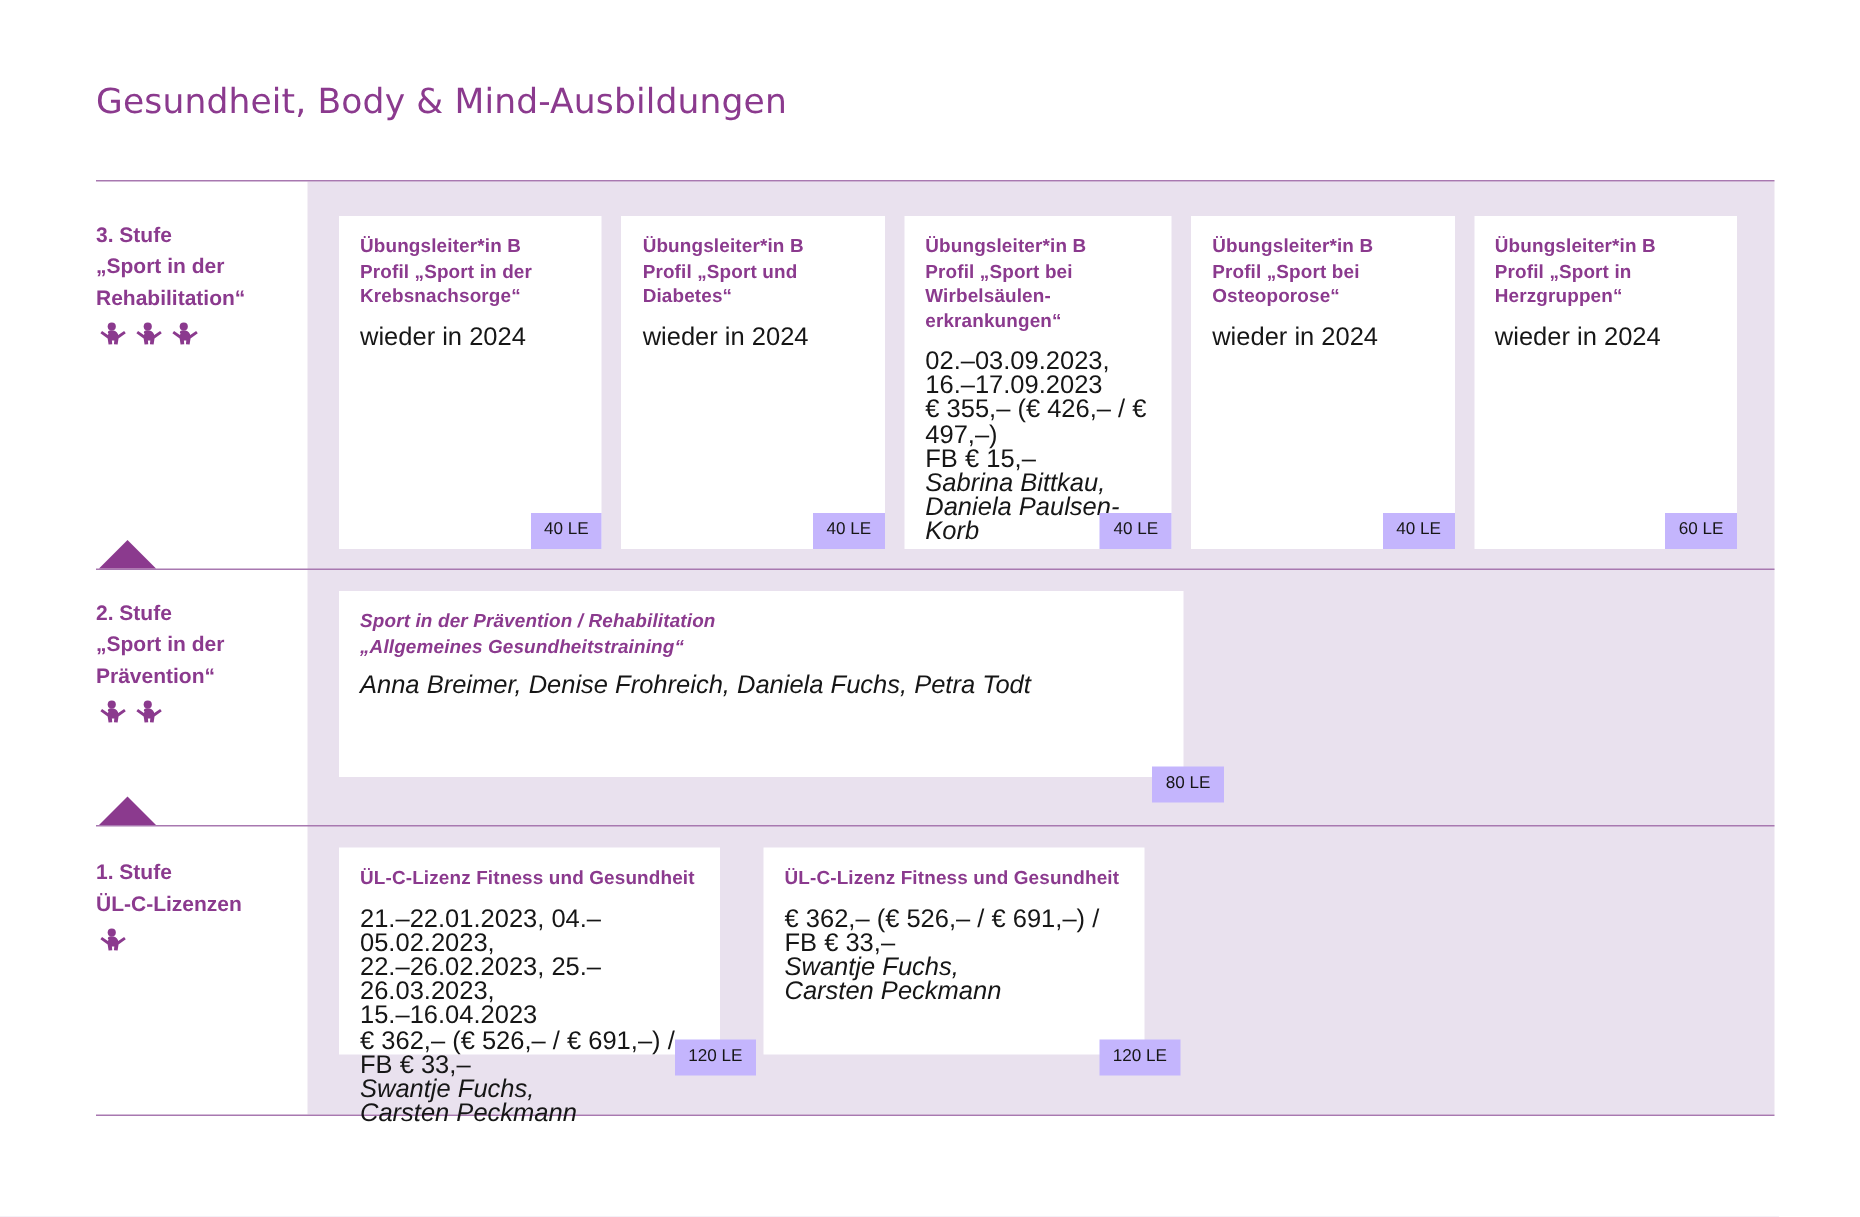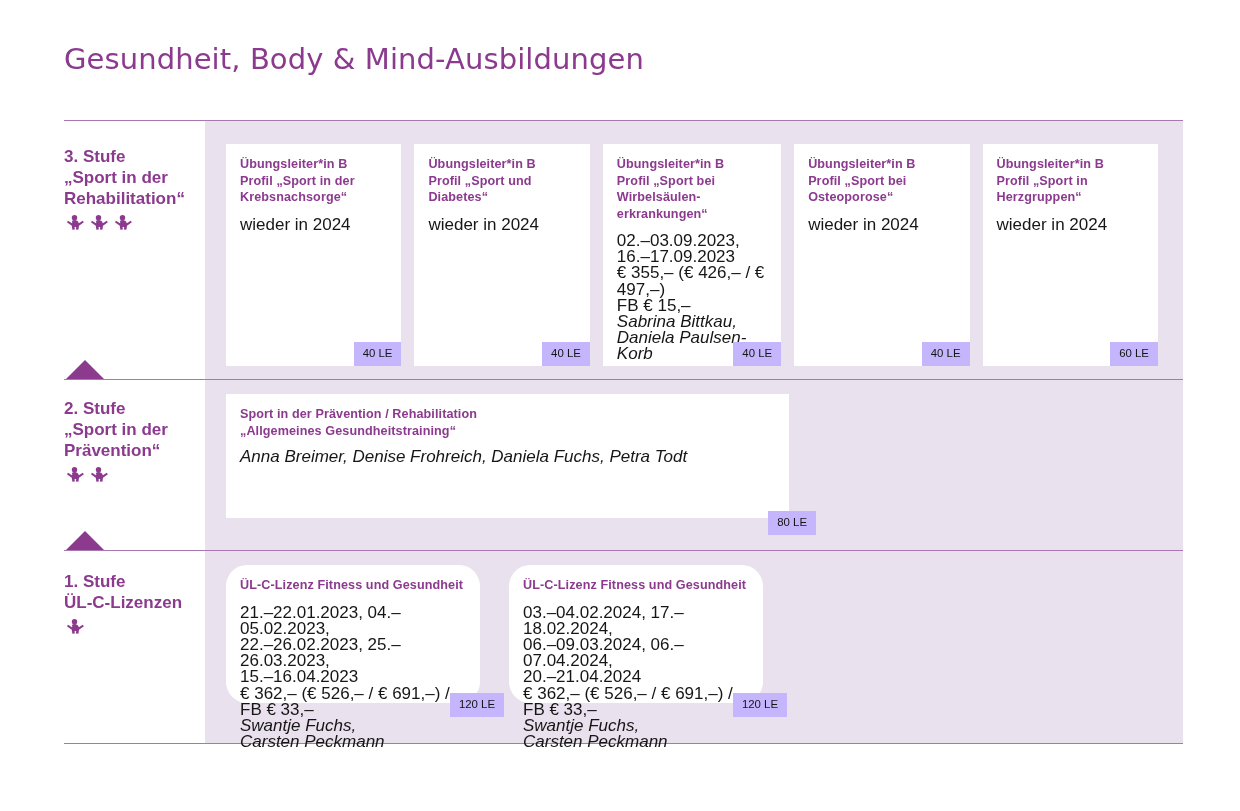--- a/index.html
+++ b/index.html
@@ -5,22 +5,22 @@
   html,body{margin:0;padding:0;}
   body{
     width:1240px;height:811px;background:#ffffff;
     font-family:"Liberation Sans","DejaVu Sans",sans-serif;
     color:#1a1a1a;overflow:hidden;position:relative;
   }
   .page{position:absolute;left:0;top:0;width:1240px;height:811px;}
 
   
   .page-title{
-    position:absolute;left:64px;top:42px;
-    font-size:29px;font-weight:400;letter-spacing:.1px;
+    position:absolute;left:64px;top:55px;
+    font-size:23px;font-weight:400;letter-spacing:.1px;
     color:#8b3a8e;white-space:nowrap;
     font-family:"DejaVu Sans","Liberation Sans",sans-serif;
   }
 
   
   .band{
     position:absolute;left:205px;top:121px;width:978px;height:622px;
     background:#e9e1ee;
   }
 
@@ -36,21 +36,21 @@
     position:absolute;width:0;height:0;
     border-left:19px solid transparent;border-right:19px solid transparent;
     border-bottom:19px solid #8b3a8e;
   }
   .tri.t1{left:66px;top:360px;}
   .tri.t2{left:66px;top:531px;}
 
   
   .stage{position:absolute;left:64px;width:150px;color:#8b3a8e;}
   .stage .st-line{
-    font-size:17px;font-weight:700;line-height:21px;letter-spacing:0;
+    font-size:14px;font-weight:700;line-height:21px;letter-spacing:0;
     white-space:nowrap;
   }
   .stage-3{top:146px;}
   .stage-2{top:398px;}
   .stage-1{top:571px;}
   .figures{margin-top:5px;display:flex;gap:3px;align-items:flex-end;}
 
   
   .row{position:absolute;}
   .row3{left:226px;top:144px;width:932px;height:222px;
@@ -76,25 +76,25 @@
   .card-body .it{font-style:italic;}
   .le{
     position:absolute;right:0;bottom:0;
     background:#c4b5fd;color:#161616;
     font-size:11.4px;line-height:1;
     padding:6px 9px 7px 9px;white-space:nowrap;
   }
 
   
   .c2{width:563px;height:124px;}
-  .c2 .card-title{margin-bottom:10px;}
+  .c2 .card-title{margin-bottom:10px;font-style:italic;}
   .c2 .le{right:-27px;bottom:-17px;}
 
   
-  .c1{width:267px;height:138px;border-radius:21px;}
+  .c1{width:267px;height:138px;}
   .c1 .le{right:-24px;bottom:-14px;}
 </style>
 </head>
 <body>
 
 <div class="page">
 
   <div class="page-title">Gesundheit, Body &amp; Mind-Ausbildungen</div>
 
   <div class="band"></div>
@@ -220,21 +220,20 @@
         <div class="card-title">ÜL-C-Lizenz Fitness und Gesundheit</div>
         <div class="card-body">
           <div>21.–22.01.2023, 04.–05.02.2023,<br>22.–26.02.2023, 25.–26.03.2023,<br>15.–16.04.2023<br>€ 362,– (€ 526,– / € 691,–) / FB € 33,–</div>
           <div class="it">Swantje Fuchs,<br>Carsten Peckmann</div>
         </div>
         <div class="le">120 LE</div>
       </div>
       <div class="card c1">
         <div class="card-title">ÜL-C-Lizenz Fitness und Gesundheit</div>
         <div class="card-body">
-          <div>03.–04.02.2024, 17.–18.02.2024,<br>06.–09.03.2024, 06.–07.04.2024,<br>20.–21.04.2024</div>
           <div>€ 362,– (€ 526,– / € 691,–) / FB € 33,–</div>
           <div class="it">Swantje Fuchs,<br>Carsten Peckmann</div>
         </div>
         <div class="le">120 LE</div>
       </div>
     </div>
 
 </div>
 
 </body></html>

